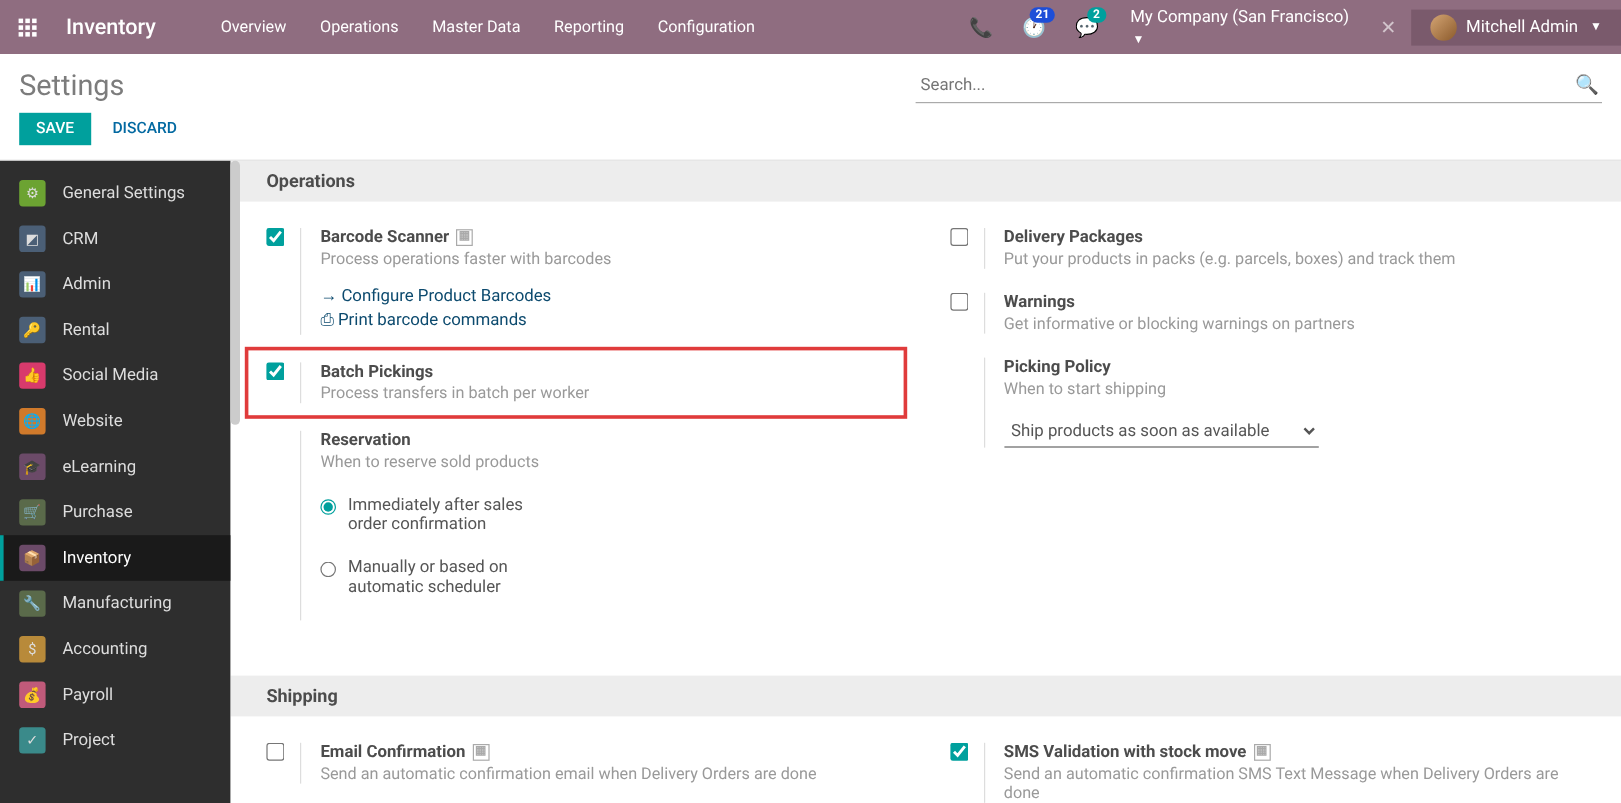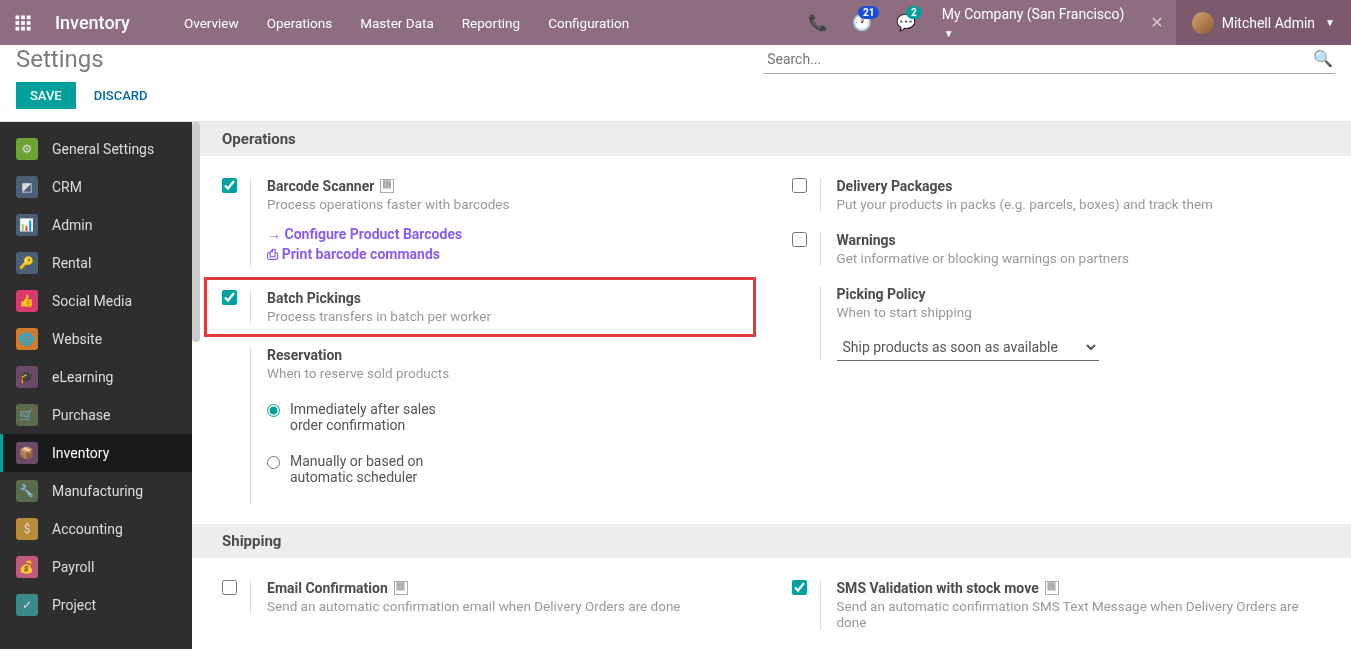--- a/index.html
+++ b/index.html
@@ -9,55 +9,55 @@
   .apps-icon svg { width: 18px; height: 18px; fill: white; }
   .brand { font-size: 18px; font-weight: 500; padding: 0 20px 0 10px; }
   .nav-menu { display: flex; gap: 0; margin-left: 20px; }
   .nav-menu a { color: white; text-decoration: none; font-size: 13.5px; padding: 0 14px; height: 45px; display: flex; align-items: center; cursor: pointer; }
   .nav-right { margin-left: auto; display: flex; align-items: center; height: 45px; }
   .nav-icon-item { padding: 0 12px; position: relative; height: 45px; display: flex; align-items: center; cursor: pointer; }
   .badge { background: #1d4ed8; color: white; font-size: 10px; padding: 1px 5px; border-radius: 8px; position: absolute; top: 6px; left: 18px; font-weight: bold;}
   .chat-icon-wrap {position:relative;}
   .chat-badge {background:#00a09d; color:white; font-size:10px; padding:1px 5px; border-radius:8px; position:absolute; top:6px; left:22px; font-weight:bold;}
   .company-switch { padding: 0 14px; font-size: 14px; cursor: pointer; display: flex; align-items: flex-start; gap: 6px; flex-direction: column; }
-  .user-area { background: #7a5a6c; padding: 0 16px; height: 45px; display: flex; align-items: center; gap: 8px; font-size: 14px; cursor: pointer; }
+  .user-area { background: #7a5a6c; padding: 0 16px; height: 30px; display: flex; align-items: center; gap: 8px; font-size: 14px; cursor: pointer; }
   .avatar { width: 22px; height: 22px; border-radius: 50%; background: linear-gradient(135deg,#d4a574,#8b5a2b); display:flex; align-items:center; justify-content:center; font-size:10px; color:white;}
   .close-x {padding: 0 12px; font-size:16px; opacity:.6; cursor:pointer;}
   .caret {font-size:10px; margin-left:2px;}
 
-  .control-bar { display: flex; align-items: flex-start; padding: 0 16px 0; }
+  .control-bar { display: flex; align-items: flex-start; padding: 12px 16px 0; }
   .page-title { font-size: 24px; color: #7c7c7c; font-weight: 400; }
   .search-wrap {flex:1; margin-left:auto; position:relative; padding-left:50%;}
   .search-input { width: 100%; border: none; border-bottom: 1px solid #aaa; padding: 6px 24px 6px 4px; font-size: 14px; outline: none; }
   .search-glass {position:absolute; right:2px; top:4px; color:#666;}
 
   .action-bar { padding: 8px 16px 12px; border-bottom: 1px solid #e0e0e0; }
   .btn-save { background: #00a09d; color: white; border: none; padding: 6px 14px; font-size: 13px; font-weight: 500; cursor: pointer; }
   .btn-discard { background: none; border: none; color: #0369a1; font-size: 13px; font-weight: 500; padding: 6px 14px; cursor: pointer; }
 
   .main-area { display: flex; }
   .sidebar { width: 192px; background: #2e2e2e; min-height: calc(100vh - 143px); padding-top: 8px; position:relative;}
   .side-item { display: flex; align-items: center; gap: 14px; padding: 8px 16px; color: #ddd; font-size: 14px; cursor: pointer; }
   .side-item.active { background: #1a1a1a; border-left: 3px solid #00a09d; padding-left: 13px; color:#fff;}
   .side-icon { width: 22px; height: 22px; border-radius: 3px; display: flex; align-items: center; justify-content: center; font-size: 12px; }
   .scroll-thumb {position:absolute; right:-8px; top:0; width:8px; height:220px; background:#ccc; border-radius:4px;}
 
   .content { flex: 1; padding: 0; overflow:auto;}
   .section-head { background: #ededed; padding: 8px 30px; font-weight: 700; color: #4c4c4c; font-size: 15px; }
-  .settings-grid { display: flex; padding: 12px 30px 9px; gap:40px;}
+  .settings-grid { display: flex; padding: 12px 30px 36px; gap:40px;}
   .col { flex:1; }
   .setting-row { display: flex; padding: 10px 0; }
   .setting-row.highlight{border: 3px solid #e03b3b; margin-left:-18px; padding-left:15px; margin-right:-4px; padding-right:4px;}
   .chk { width: 20px; flex-shrink: 0; }
   .chk input { width:15px; height:15px; accent-color:#00a09d; cursor:pointer;}
   .setblock {border-left: 1px solid #ddd; padding-left:16px; margin-left:8px; flex:1;}
   .set-title { font-weight: 700; color: #4c4c4c; font-size: 14px; display:flex; align-items:center; gap:6px;}
   .set-desc { color: #999; font-size: 13.5px; margin-top: 2px; }
   .set-links {margin-top:14px;}
-  .set-links a {display:block; color:#8b5cf6; font-weight:700; font-size:14px; text-decoration:none; margin:4px 0; cursor:pointer;}
+  .set-links a {display:block; color:#0c4a6e; font-weight:400; font-size:14px; text-decoration:none; margin:4px 0; cursor:pointer;}
   .link-arrow::before{content:"→ "; font-weight:bold;}
   .link-print::before{content:"⎙ "; }
   .radio-group {margin-top:12px;}
   .radio-item {display:flex; align-items:flex-start; gap:10px; margin:20px 0; color:#555; font-size:14px; max-width:200px;}
   .radio-item input{margin-top:3px; accent-color:#00a09d; cursor:pointer;}
   .select-like {border:none; border-bottom:1px solid #666; padding:4px 24px 4px 2px; font-size:14px; color:#555; background:none; cursor:pointer; margin-top:14px;}
   .building-icon{display:inline-block; border:1px solid #aaa; width:14px; height:14px; position:relative;}
   .building-icon::before{content:"▦"; font-size:10px; position:absolute; top:-2px; left:1px; color:#aaa;}
 </style>
 </head>

